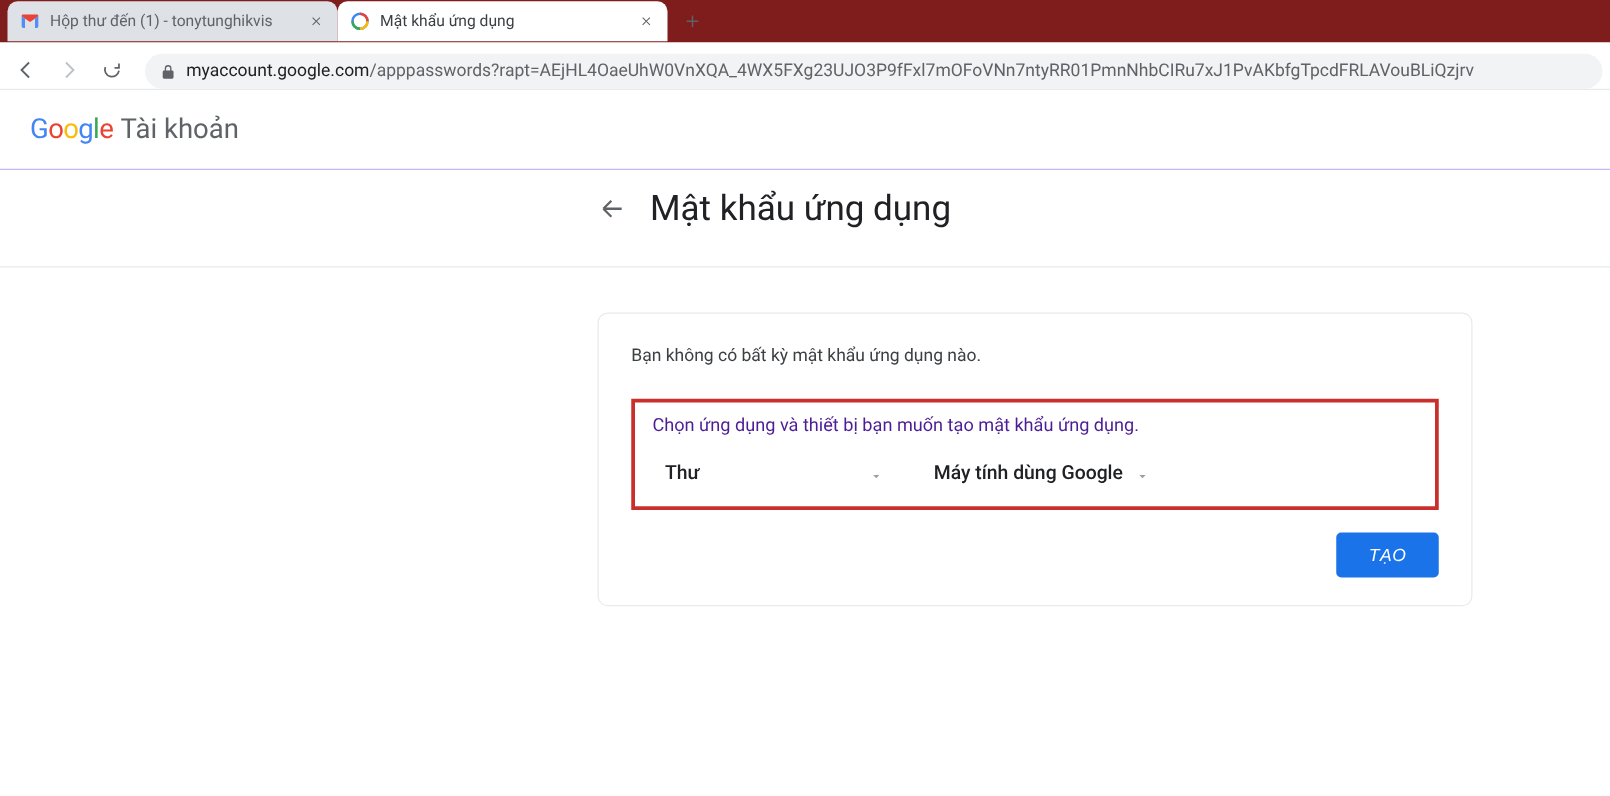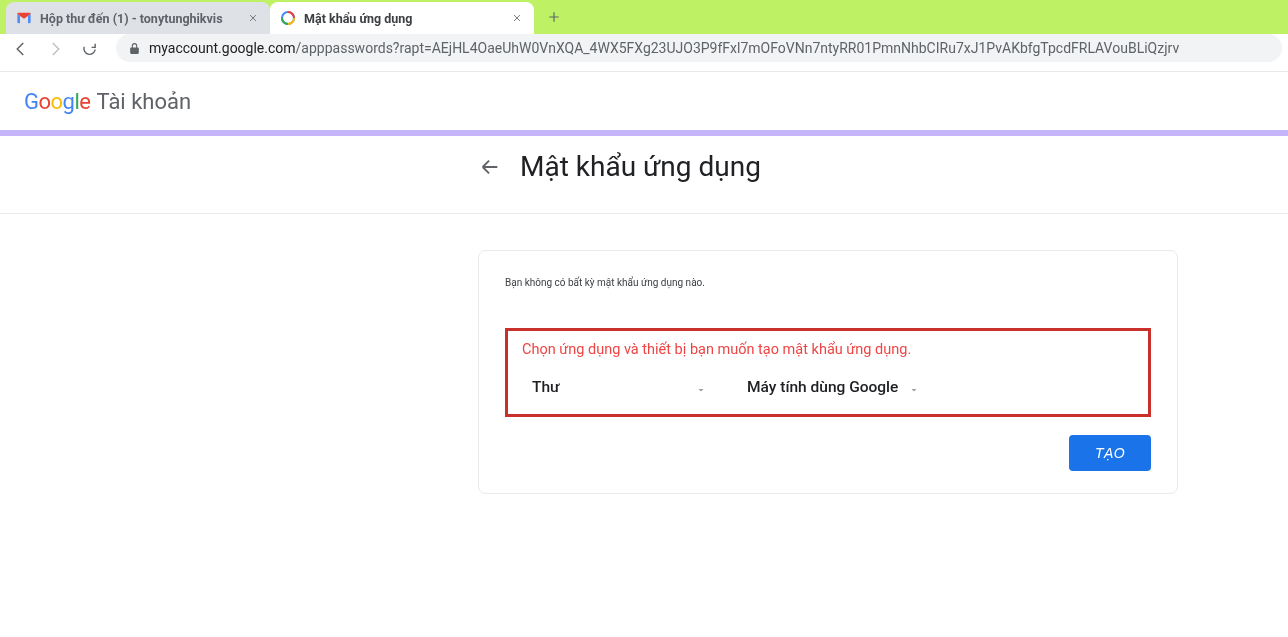--- a/index.html
+++ b/index.html
@@ -9,25 +9,24 @@
     color: #3c4043;
     width: 1288px;
     height: 637px;
     overflow: hidden;
   }
 
   
   .chrome { width: 100%; }
   .tabstrip {
     display: flex;
-    align-items: flex-end;
+    align-items: center;
     height: 34px;
-    background: #bef264;
+    background: #7f1d1d;
     padding-left: 6px;
-    font-weight: bold;
   }
   .tab {
     display: flex;
     align-items: center;
     height: 32px;
     width: 264px;
     padding: 0 10px;
     border-radius: 8px 8px 0 0;
     font-size: 12.5px;
     color: #3c4043;
@@ -42,68 +41,68 @@
   .tab-title { flex:1; overflow:hidden; text-overflow:ellipsis; }
   .tab-close { width:14px; height:14px; border-radius:50%; display:flex;align-items:center;justify-content:center;color:#5f6368;font-size:12px;}
   .tab-close svg{width:10px;height:10px;}
   .favicon { width:16px; height:16px; display:inline-flex;align-items:center;justify-content:center;}
   .newtab {
     width:28px;height:28px;display:flex;align-items:center;justify-content:center;color:#5f6368;margin-left:6px;align-self:center;border-radius:50%;
   }
 
   .toolbar {
     display:flex;
-    align-items:flex-start;
+    align-items:flex-end;
     height:38px;
     background:#fff;
     border-bottom:1px solid #e8eaed;
     padding: 0 6px;
     gap:4px;
   }
   .nav-btn {
     width:30px;height:30px;border-radius:50%;display:flex;align-items:center;justify-content:center;color:#5f6368;
   }
   .nav-btn.disabled{color:#bdc1c6;}
   .addr {
     flex:1;display:flex;align-items:center;height:28px;background:#f1f3f4;border-radius:14px;padding:0 12px;gap:8px;font-size:14px;color:#202124;margin-left:8px;overflow:hidden;
   }
   .lock{color:#5f6368;}
   .url-path{color:#5f6368;}
   .url-host{color:#202124;}
 
   
   .page { position:relative; }
   .gheader {
-    height:64px; display:flex; align-items:center; padding:0 24px; border-bottom:6px solid #c4b5fd;
+    height:64px; display:flex; align-items:center; padding:0 24px; border-bottom:1px solid #c4b5fd;
   }
   .glogo { font-size:22px; letter-spacing:-0.5px;}
   .glogo .b{color:#4285F4;} .glogo .r{color:#EA4335;} .glogo .y{color:#FBBC05;} .glogo .g{color:#34A853;}
   .gprod { font-size:22px; color:#5f6368; margin-left:6px;text-align:center;}
 
   .sep { border-bottom:1px solid #e8eaed; margin-top:48px;}
 
   .content {
     width:760px; margin-left:478px; padding-top:14px;
   }
   .titlebar { display:flex; align-items:center; gap:18px; margin-bottom:30px;}
   .backarrow{ width:24px;height:24px;color:#5f6368;display:flex;align-items:center;justify-content:center;}
   h1.page-title { font-size:28px; font-weight:400; color:#202124;}
 
   .desc { font-size:15px; color:#3c4043; line-height:1.55; max-width:720px;}
   .desc a { color:#1a73e8; text-decoration:none; }
 
   .card {
     border:1px solid #e8eaed; border-radius:8px; margin-top:36px; padding:26px 26px 22px 26px; width:700px;
   }
-  .card-line1 { font-size:10px; color:#3c4043; margin-bottom:40px;}
+  .card-line1 { font-size:14px; color:#3c4043; margin-bottom:26px;}
 
   .highlight-box {
     border:3px solid #c9302c; padding:10px 14px 18px 14px; margin-bottom:18px;
   }
-  .hl-label{ font-size:14.5px; color:#ef4444; margin-bottom:20px;}
+  .hl-label{ font-size:14.5px; color:#4c1d95; margin-bottom:20px;}
   .selects { display:flex; gap:40px; padding-left:10px;}
   .sel {
     display:flex; align-items:flex-end; gap:10px; font-size:15.5px; color:#202124; font-weight:500; cursor:pointer;
   }
   .sel .caret{color:#9aa0a6;}
 
   .actions { display:flex; justify-content:flex-end;}
   .btn-primary {
     background:#1a73e8; color:#fff; border:none; border-radius:4px; padding:10px 26px; font-size:14px; font-weight:500; letter-spacing:0.4px; cursor:pointer;font-style:italic;
   }

